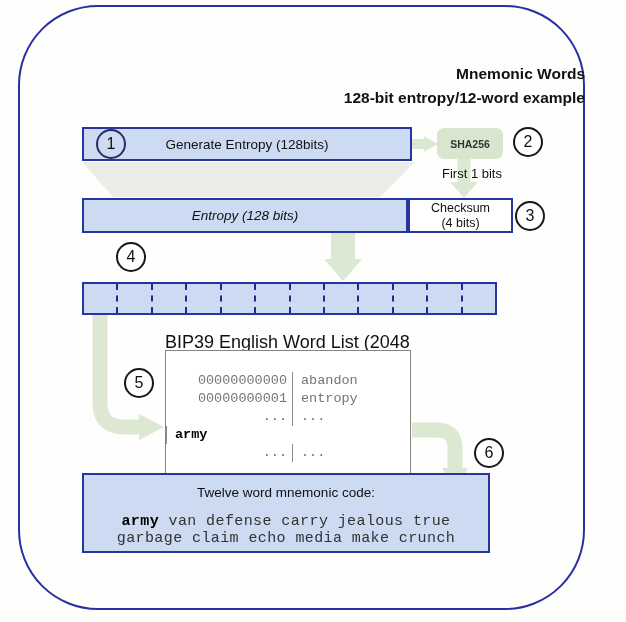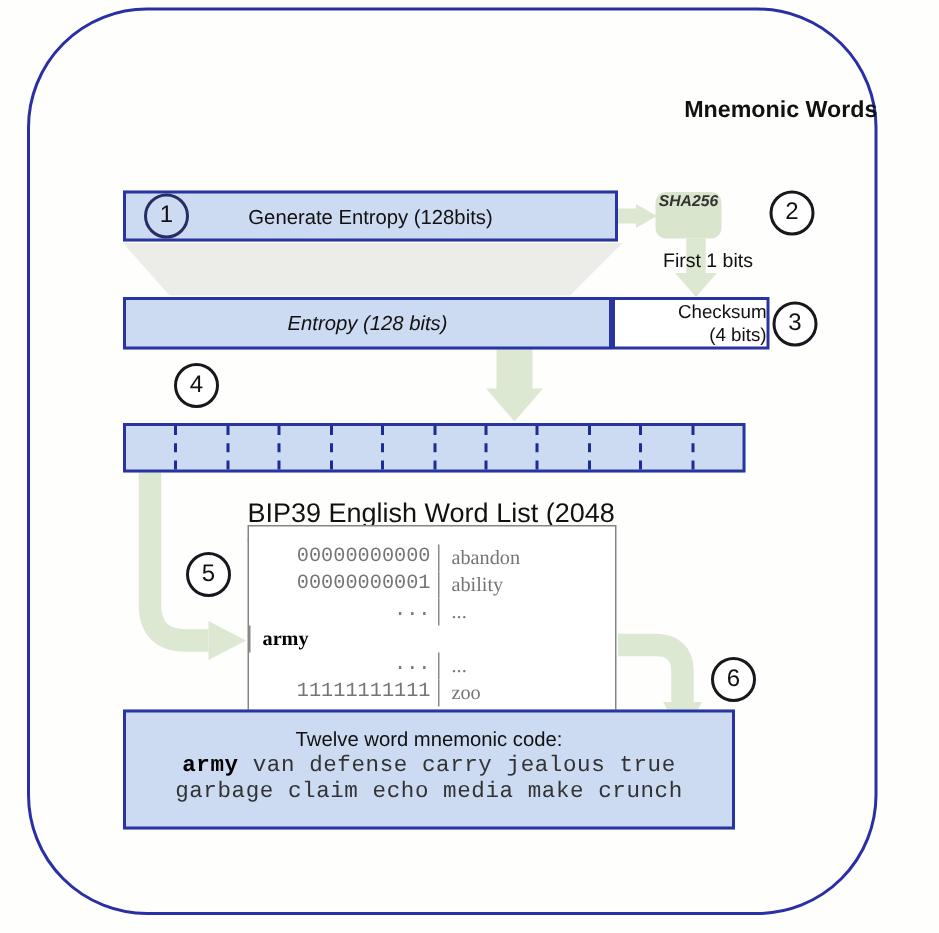--- a/index.html
+++ b/index.html
@@ -7,28 +7,28 @@
           font-family:"Liberation Sans",sans-serif;color:#111;}
   .abs{position:absolute;}
 
   
   .frame{left:18px;top:5px;width:563px;height:601px;border:2px solid #2a2fa3;border-radius:80px;}
 
   .title{left:18px;top:40px;width:567px;text-align:right;font-weight:bold;font-size:15.5px;line-height:1.55;margin-top:22px;}
 
   
   .bluebox{background:#ccdaf2;border:2px solid #2834a0;display:flex;align-items:center;justify-content:center;}
-  .whitebox{background:#ffffff;border:2px solid #2834a0;display:flex;flex-direction:column;align-items:flex-end;justify-content:center;}
+  .whitebox{background:#ffffff;border:2px solid #2834a0;display:flex;flex-direction:column;align-items:center;justify-content:center;}
 
   .genbox{left:82px;top:127px;width:326px;height:30px;font-size:13.5px;}
   .entropybox{left:82px;top:198px;width:322px;height:31px;font-size:13.5px;font-style:italic;}
   .checksumbox{left:408px;top:198px;width:101px;height:31px;font-size:12.5px;line-height:1.15;text-align:center;}
 
-  .shabox{left:437px;top:128px;width:44px;height:31px;background:#d9e5cc;border-radius:7px;
-          display:flex;align-items:flex-start;justify-content:center;font-size:10.5px;font-weight:bold;color:#333;font-style:italic;}
+  .shabox{left:437px;top:128px;width:66px;height:31px;background:#d9e5cc;border-radius:7px;
+          display:flex;align-items:center;justify-content:center;font-size:10.5px;font-weight:bold;color:#333;}
 
   .first4{left:420px;top:166px;width:104px;text-align:center;font-size:13px;}
 
   .splittext{left:155px;top:248px;width:320px;font-size:13.5px;}
 
   
   .circ{width:26px;height:26px;border:2px solid #17171c;border-radius:50%;background:#fff;
         display:flex;align-items:center;justify-content:center;font-size:16px;line-height:1;}
   .circ.onblue{background:transparent;border-color:#272d63;}
   .c1{left:93px;top:129px;}  .c2{left:513px;top:127px;}
@@ -41,28 +41,28 @@
   .seg:first-child{border-left:none;}
 
   .wl-title{left:165px;top:332px;width:248px;font-size:18px;}
 
   
   .wltable{left:165px;top:350px;width:246px;height:131px;border:1px solid #858585;background:#fff;
            font-family:"Liberation Mono",monospace;font-size:13.5px;color:#757575;
            display:flex;flex-direction:column;justify-content:center;padding-top:2px;box-sizing:border-box;}
   .wlrow{display:flex;line-height:18px;}
   .wl-bits{width:121px;text-align:right;padding-right:5px;}
-  .wl-word{border-left:1px solid #8a8a8a;padding-left:8px;flex:1;font-family:Liberation Serif, serif;}
+  .wl-word{border-left:1px solid #8a8a8a;padding-left:8px;flex:1;}
   .wlrow.bold{color:#000;font-weight:bold;}
 
   
   .mnembox{left:82px;top:473px;width:404px;height:76px;background:#ccdaf2;border:2px solid #2834a0;
            text-align:center;}
   .mnem-head{margin-top:10px;font-size:13.5px;}
-  .mnem-code{margin-top:2px;font-family:"Liberation Mono",monospace;font-size:15px;letter-spacing:0.4px;
+  .mnem-code{margin-top:13px;font-family:"Liberation Mono",monospace;font-size:15px;letter-spacing:0.4px;
              color:#333;line-height:17px;}
   .mnem-code b{color:#000;}
 </style>
 </head>
 <body>
 
 <div id="canvas">
 
   <svg class="abs" width="626" height="622" viewBox="0 0 626 622" style="left:0;top:0;">
 
@@ -81,20 +81,21 @@
     <polygon points="139,414 139,440 164,427" fill="#dde8d3"></polygon>
 
     <path d="M412,430 L437,430 Q455,430 455,448 L455,469" fill="none" stroke="#dde8d3" stroke-width="15"></path>
     <polygon points="442,468 468,468 455,492" fill="#dde8d3"></polygon>
   </svg>
 
   <div class="abs frame"></div>
 
   <div class="abs title">
     <div>Mnemonic Words</div>
+    <div>128-bit entropy/12-word example</div>
   </div>
 
   <div class="abs bluebox genbox">
     <div class="abs circ onblue c1" style="left:12px;top:0px;">
       <span>1</span>
     </div>
     <span>Generate Entropy (128bits)</span>
   </div>
 
   <div class="abs shabox">
@@ -139,36 +140,32 @@
   <div class="abs circ c5">
     <span>5</span>
   </div>
   <div class="abs wltable">
     <div class="wlrow">
       <span class="wl-bits">00000000000</span>
       <span class="wl-word">abandon</span>
     </div>
     <div class="wlrow">
       <span class="wl-bits">00000000001</span>
-      <span class="wl-word">ability</span>
+      <span class="wl-word">entropy</span>
     </div>
     <div class="wlrow">
       <span class="wl-bits">...</span>
       <span class="wl-word">...</span>
     </div>
     <div class="wlrow bold">
       <span class="wl-word">army</span>
     </div>
     <div class="wlrow">
       <span class="wl-bits">...</span>
       <span class="wl-word">...</span>
-    </div>
-    <div class="wlrow">
-      <span class="wl-bits">11111111111</span>
-      <span class="wl-word">zoo</span>
     </div>
   </div>
   <div class="abs circ c6">
     <span>6</span>
   </div>
 
   <div class="abs mnembox">
     <div class="mnem-head">Twelve word mnemonic code:</div>
     <div class="mnem-code">
       <div><b>army</b><span> van defense carry jealous true</span></div>

